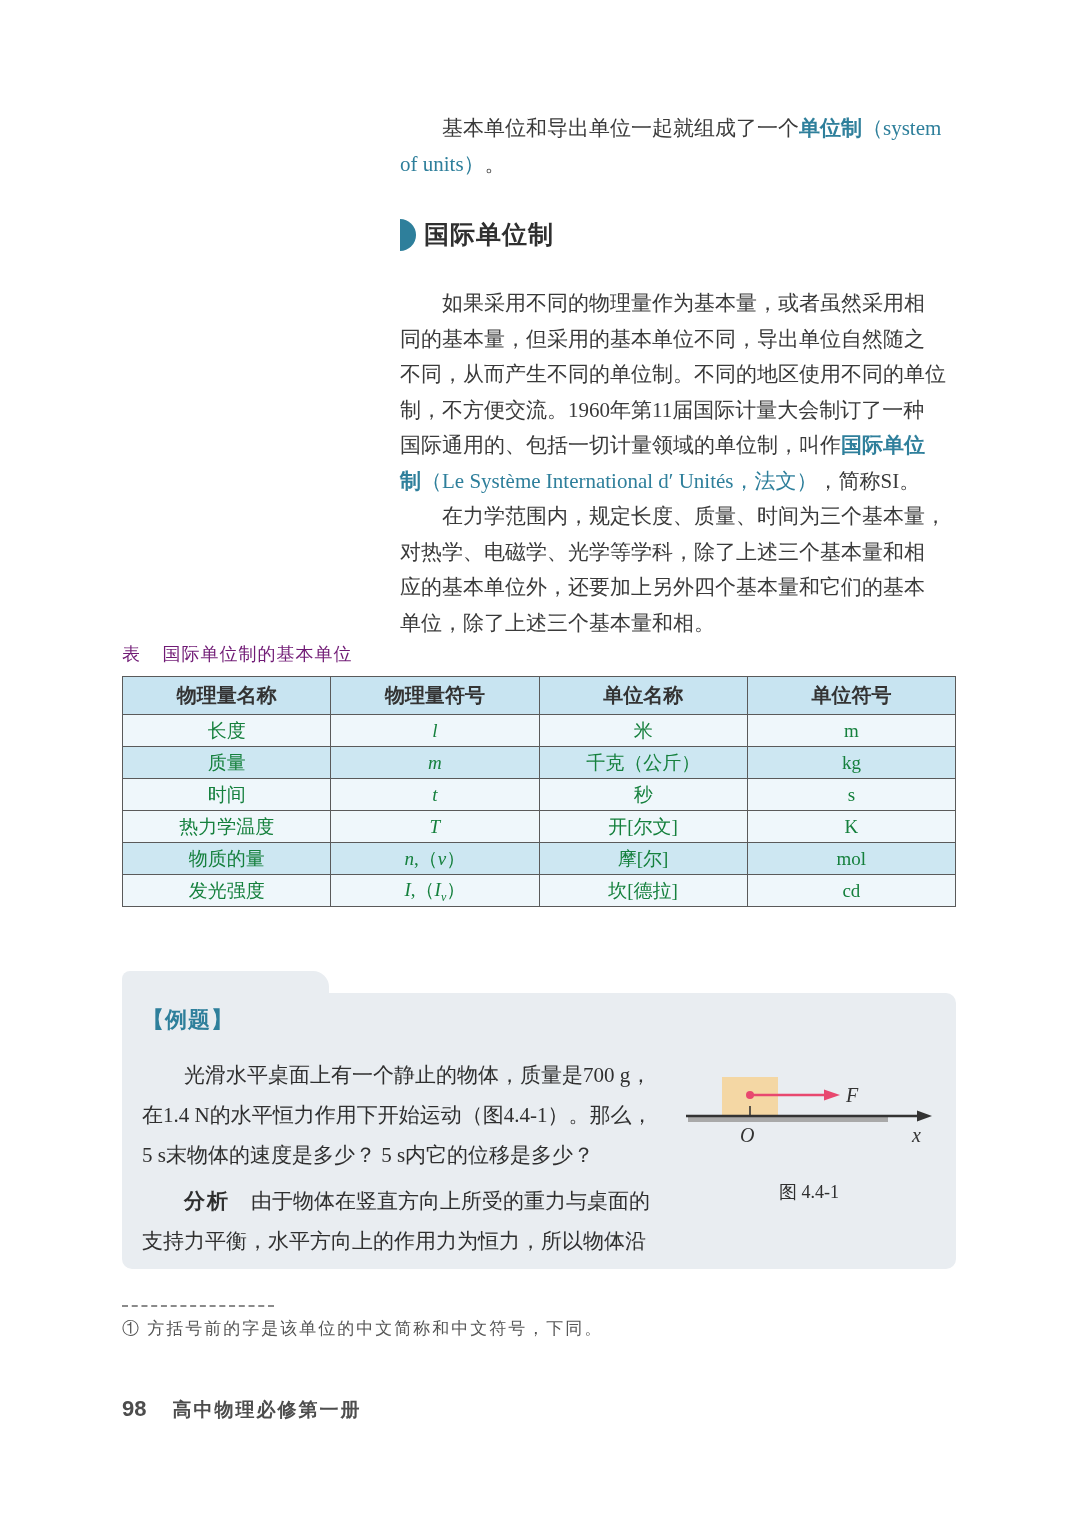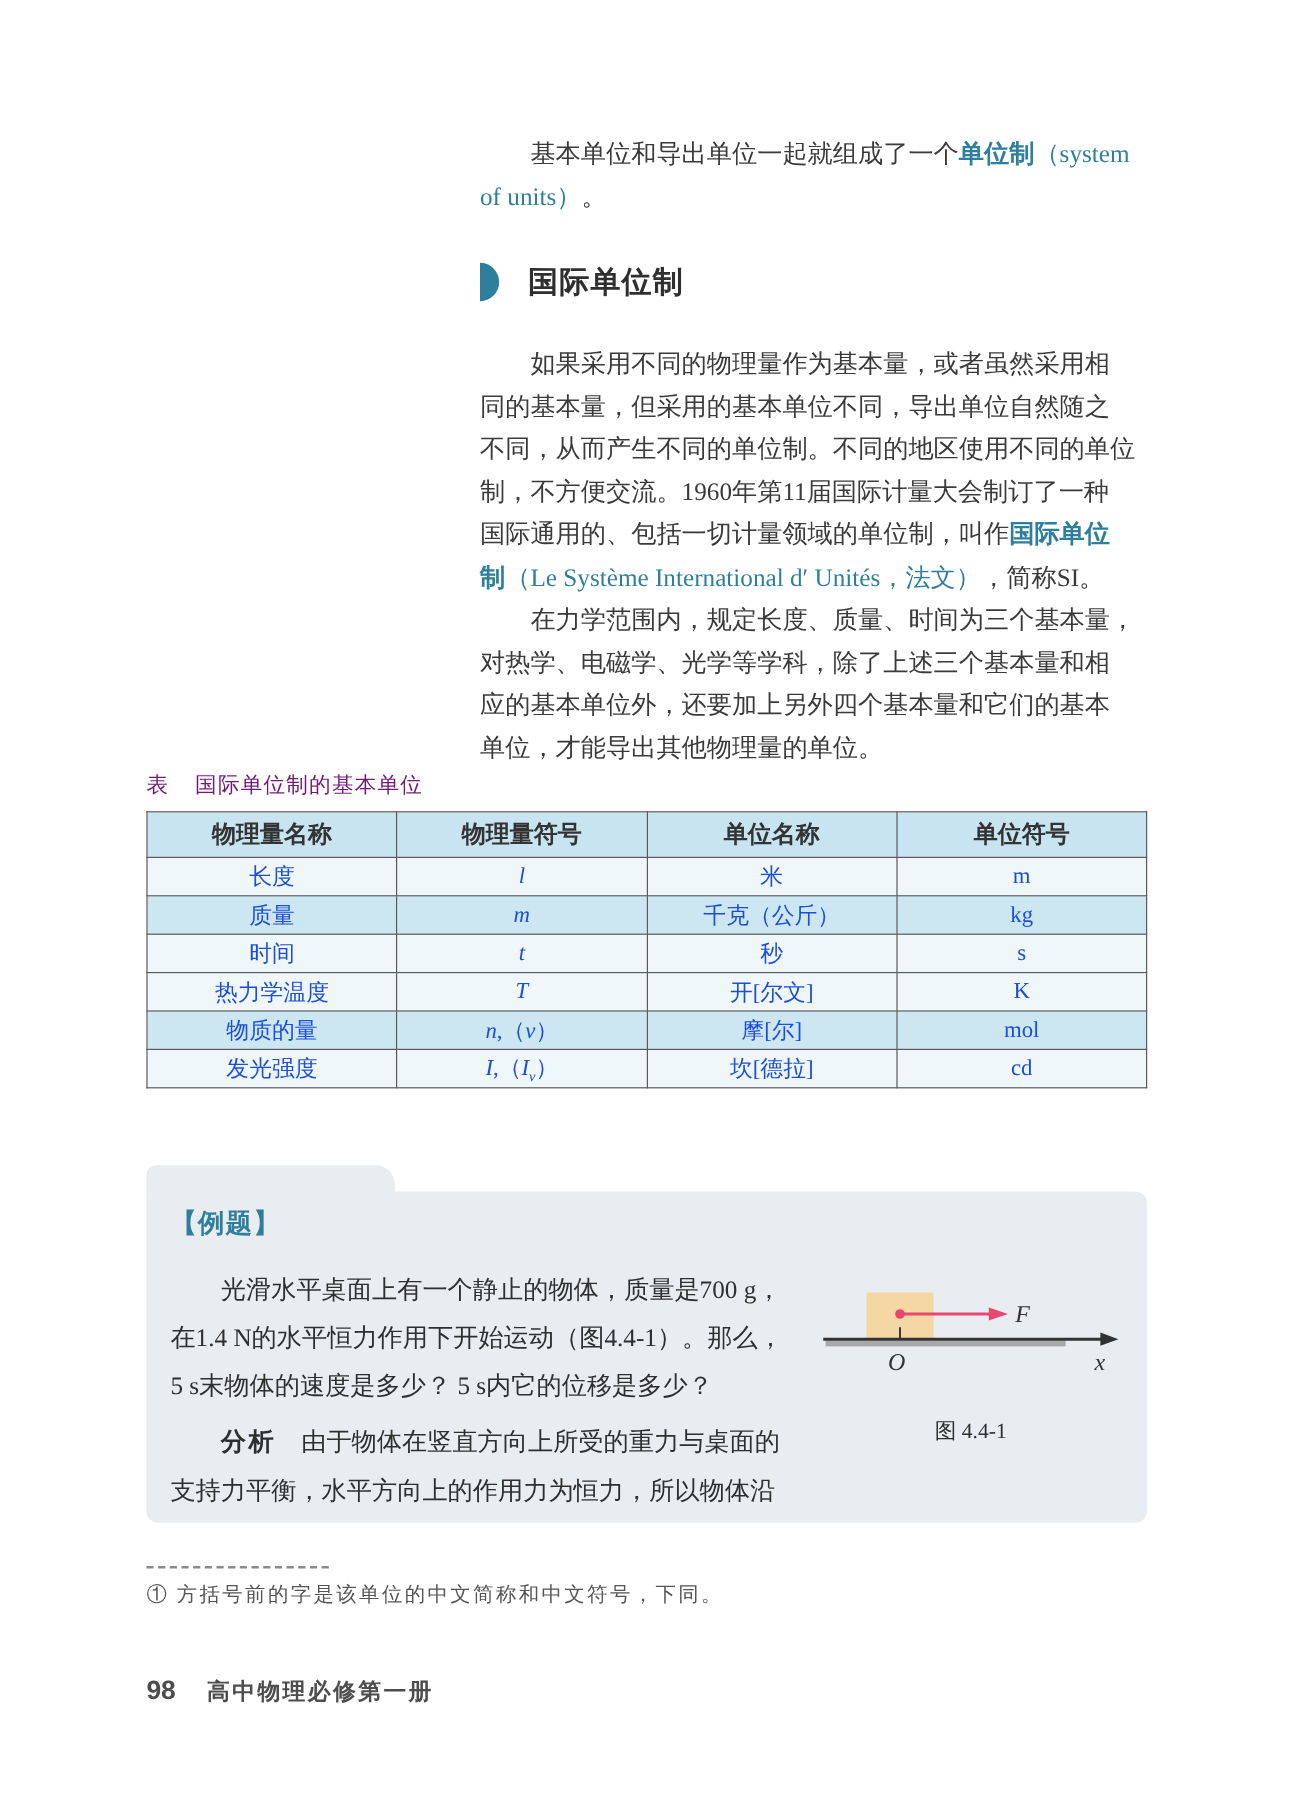--- a/index.html
+++ b/index.html
@@ -15,21 +15,21 @@
   sub{font-size:12px;}
 
   
   .intro{
     position:absolute;left:400px;top:110px;width:560px;
     font-size:21px;line-height:36px;text-indent:2em;margin:0;
   }
 
   
   .section-header{
-    position:absolute;left:400px;top:218px;display:flex;align-items:center;gap:24px;
+    position:absolute;left:400px;top:218px;display:flex;align-items:center;gap:8px;
   }
   .half-circle{
     width:16px;height:32px;background:var(--teal);
     border-radius:0 16px 16px 0;flex:0 0 auto;
   }
   .section-title{
     margin:0;font-size:25px;font-weight:bold;color:#2f2f2f;letter-spacing:1px;
     font-family:"Liberation Sans","DejaVu Sans",sans-serif;
   }
 
@@ -48,21 +48,21 @@
   table.si{
     position:absolute;left:122px;top:676px;width:834px;
     border-collapse:collapse;table-layout:fixed;
   }
   table.si th{
     background:var(--tbl-header);height:37px;
     font-family:"Liberation Sans","DejaVu Sans",sans-serif;
     font-size:20px;font-weight:bold;color:#333;
   }
   table.si td{
-    height:31px;text-align:center;font-size:19px;color:#1d4ed8;
+    height:31px;text-align:center;font-size:19px;color:#15803d;
   }
   table.si th,table.si td{border:1px solid #5a5a5a;padding:0 4px;}
   table.si tr.light td{background:var(--tbl-light);}
   table.si tr.med td{background:var(--tbl-med);}
 
   
   .example-tab{
     position:absolute;left:122px;top:971px;width:207px;height:26px;
     background:var(--box-bg);border-radius:8px 16px 0 0;
   }
@@ -108,21 +108,21 @@
 
   <p class="intro"><span>基本单位和导出单位一起就组成了一个</span><span class="b teal">单位制</span><span class="teal">（system</span><br><span class="teal">of units）</span><span>。</span></p>
 
   <div class="section-header">
     <span class="half-circle"></span>
     <h2 class="section-title">国际单位制</h2>
   </div>
 
   <div class="body-col">
     <p class="para"><span>如果采用不同的物理量作为基本量，或者虽然采用相</span><br><span>同的基本量，但采用的基本单位不同，导出单位自然随之</span><br><span>不同，从而产生不同的单位制。不同的地区使用不同的单位</span><br><span>制，不方便交流。1960年第11届国际计量大会制订了一种</span><br><span>国际通用的、包括一切计量领域的单位制，叫作</span><span class="b teal">国际单位</span><br><span class="b teal">制</span><span class="teal">（Le Système International d′ Unités，法文）</span><span>，简称SI。</span></p>
-    <p class="para"><span>在力学范围内，规定长度、质量、时间为三个基本量，</span><br><span>对热学、电磁学、光学等学科，除了上述三个基本量和相</span><br><span>应的基本单位外，还要加上另外四个基本量和它们的基本</span><br><span>单位，才能导出其他物理量的单位。</span></p>
+    <p class="para"><span>在力学范围内，规定长度、质量、时间为三个基本量，</span><br><span>对热学、电磁学、光学等学科，除了上述三个基本量和相</span><br><span>应的基本单位外，还要加上另外四个基本量和它们的基本</span><br><span>单位，除了上述三个基本量和相。</span></p>
   </div>
 
   <div class="table-caption">
     <span class="cap-prefix">表</span><span>国际单位制的基本单位</span>
   </div>
 
   <table class="si">
     <thead>
       <tr>
         <th>物理量名称</th>

